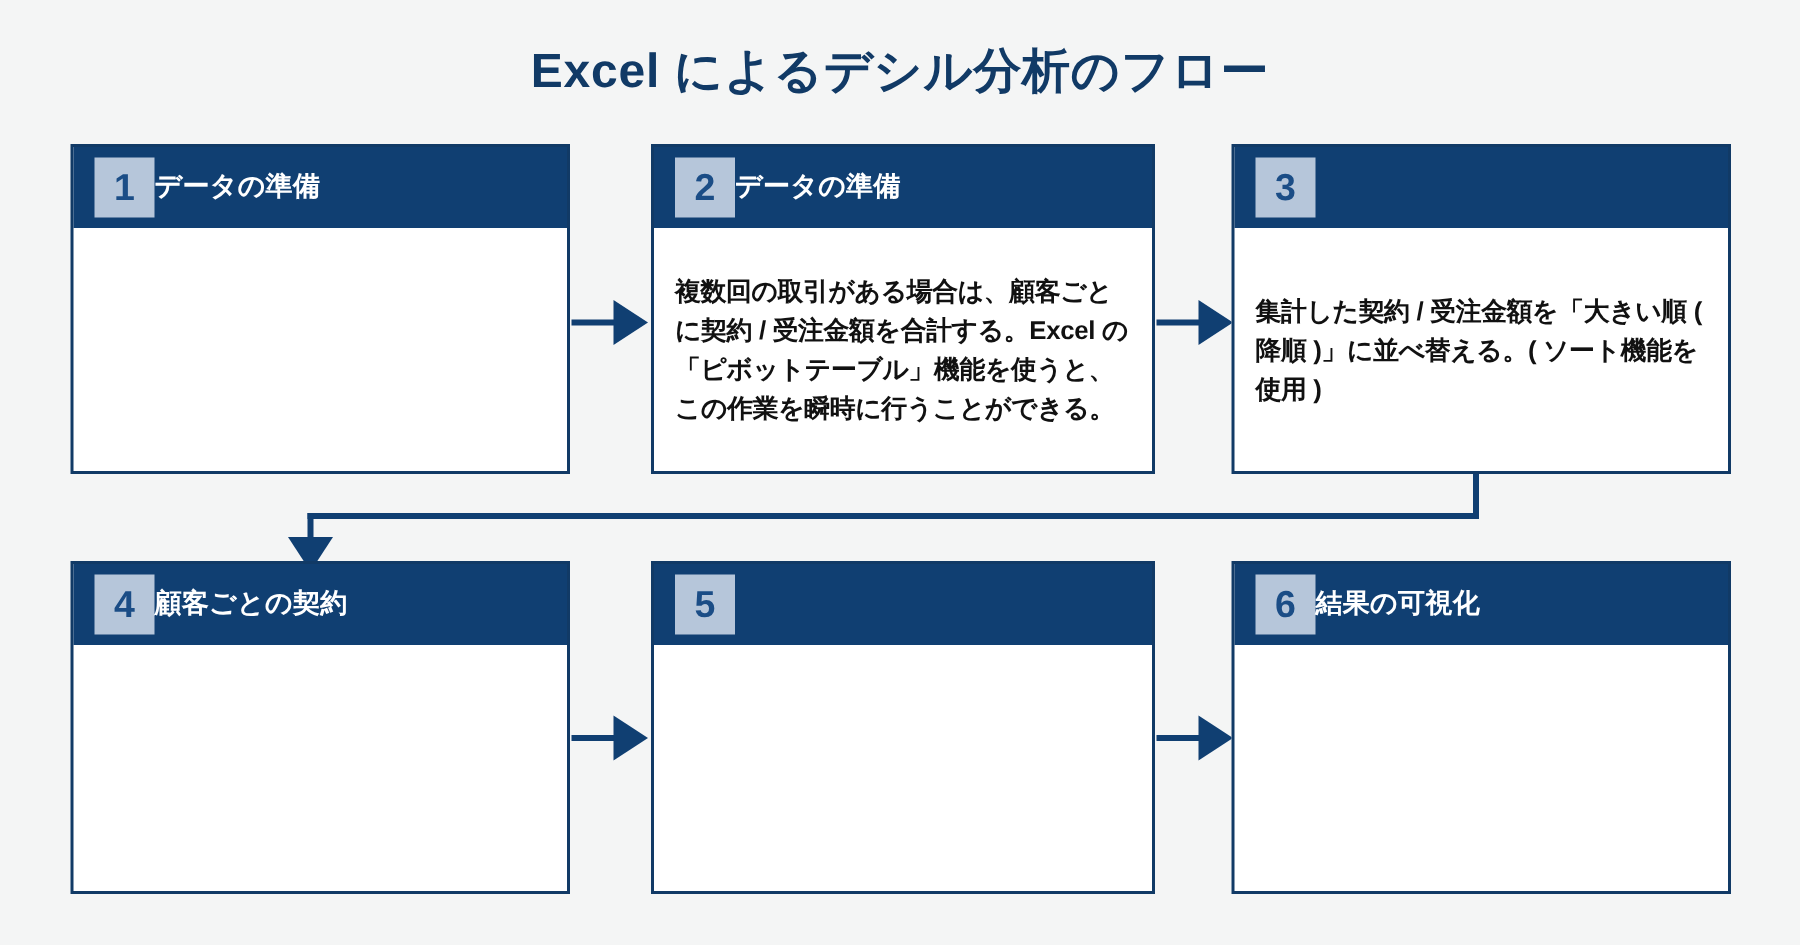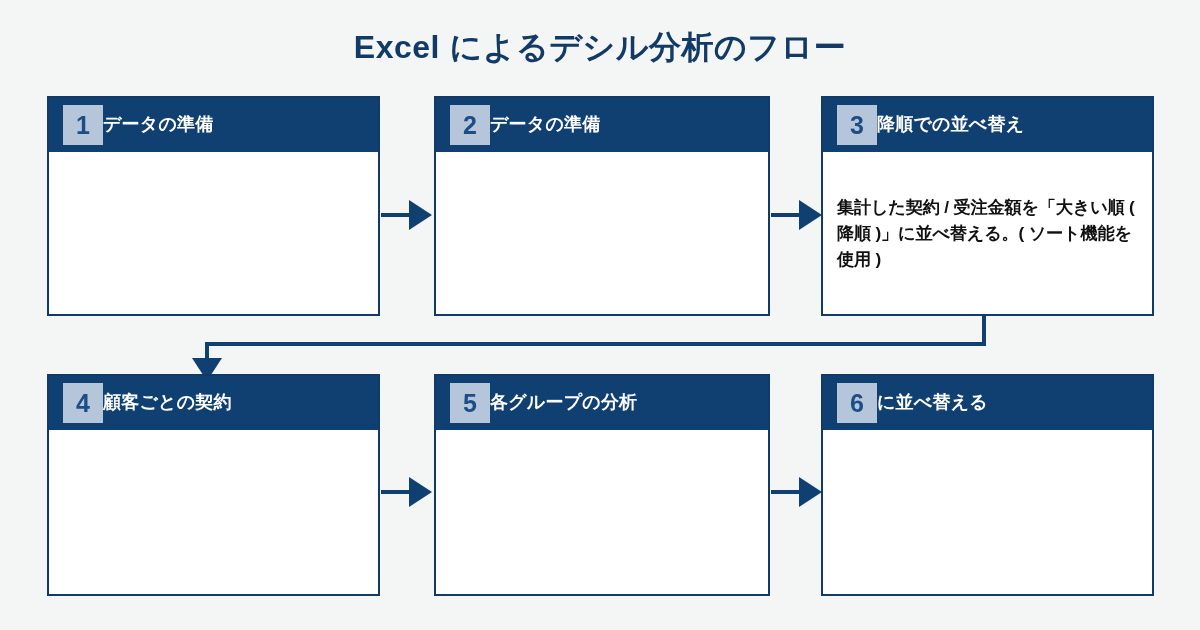--- a/index.html
+++ b/index.html
@@ -172,57 +172,54 @@
     </div>
   </div>
 
   <div class="step-box box2">
     <div class="step-header">
       <div class="step-num">2</div>
       <div class="step-title">
         <span class="l2">データの準備</span>
       </div>
     </div>
+    <div class="step-body">
+      <p>複数回の取引がある場合は、顧客ごとに契約 / 受注金額を合計する。Excel の「ピボットテーブル」機能を使うと、この作業を瞬時に行うことができる。</p>
+    </div>
   </div>
 
   <div class="step-box box3">
     <div class="step-header">
       <div class="step-num">3</div>
-      <div class="step-title">
-        <span>降順での並べ替え</span>
-      </div>
     </div>
     <div class="step-body">
       <p>集計した契約 / 受注金額を「大きい順 ( 降順 )」に並べ替える。( ソート機能を使用 )</p>
     </div>
   </div>
 
   <div class="step-box box4">
     <div class="step-header">
       <div class="step-num">4</div>
       <div class="step-title">
         <span>顧客ごとの契約</span>
       </div>
     </div>
   </div>
 
   <div class="step-box box5">
     <div class="step-header">
       <div class="step-num">5</div>
-      <div class="step-title">
-        <span>各グループの分析</span>
-      </div>
     </div>
   </div>
 
   <div class="step-box box6">
     <div class="step-header">
       <div class="step-num">6</div>
       <div class="step-title">
-        <span>に並べ替える</span>
+        <span>結果の可視化</span>
       </div>
     </div>
   </div>
 
   <div class="conn">
     <div class="h-line a12-line"></div>
     <div class="arrow-right a12-head"></div>
   </div>
 
   <div class="conn">

